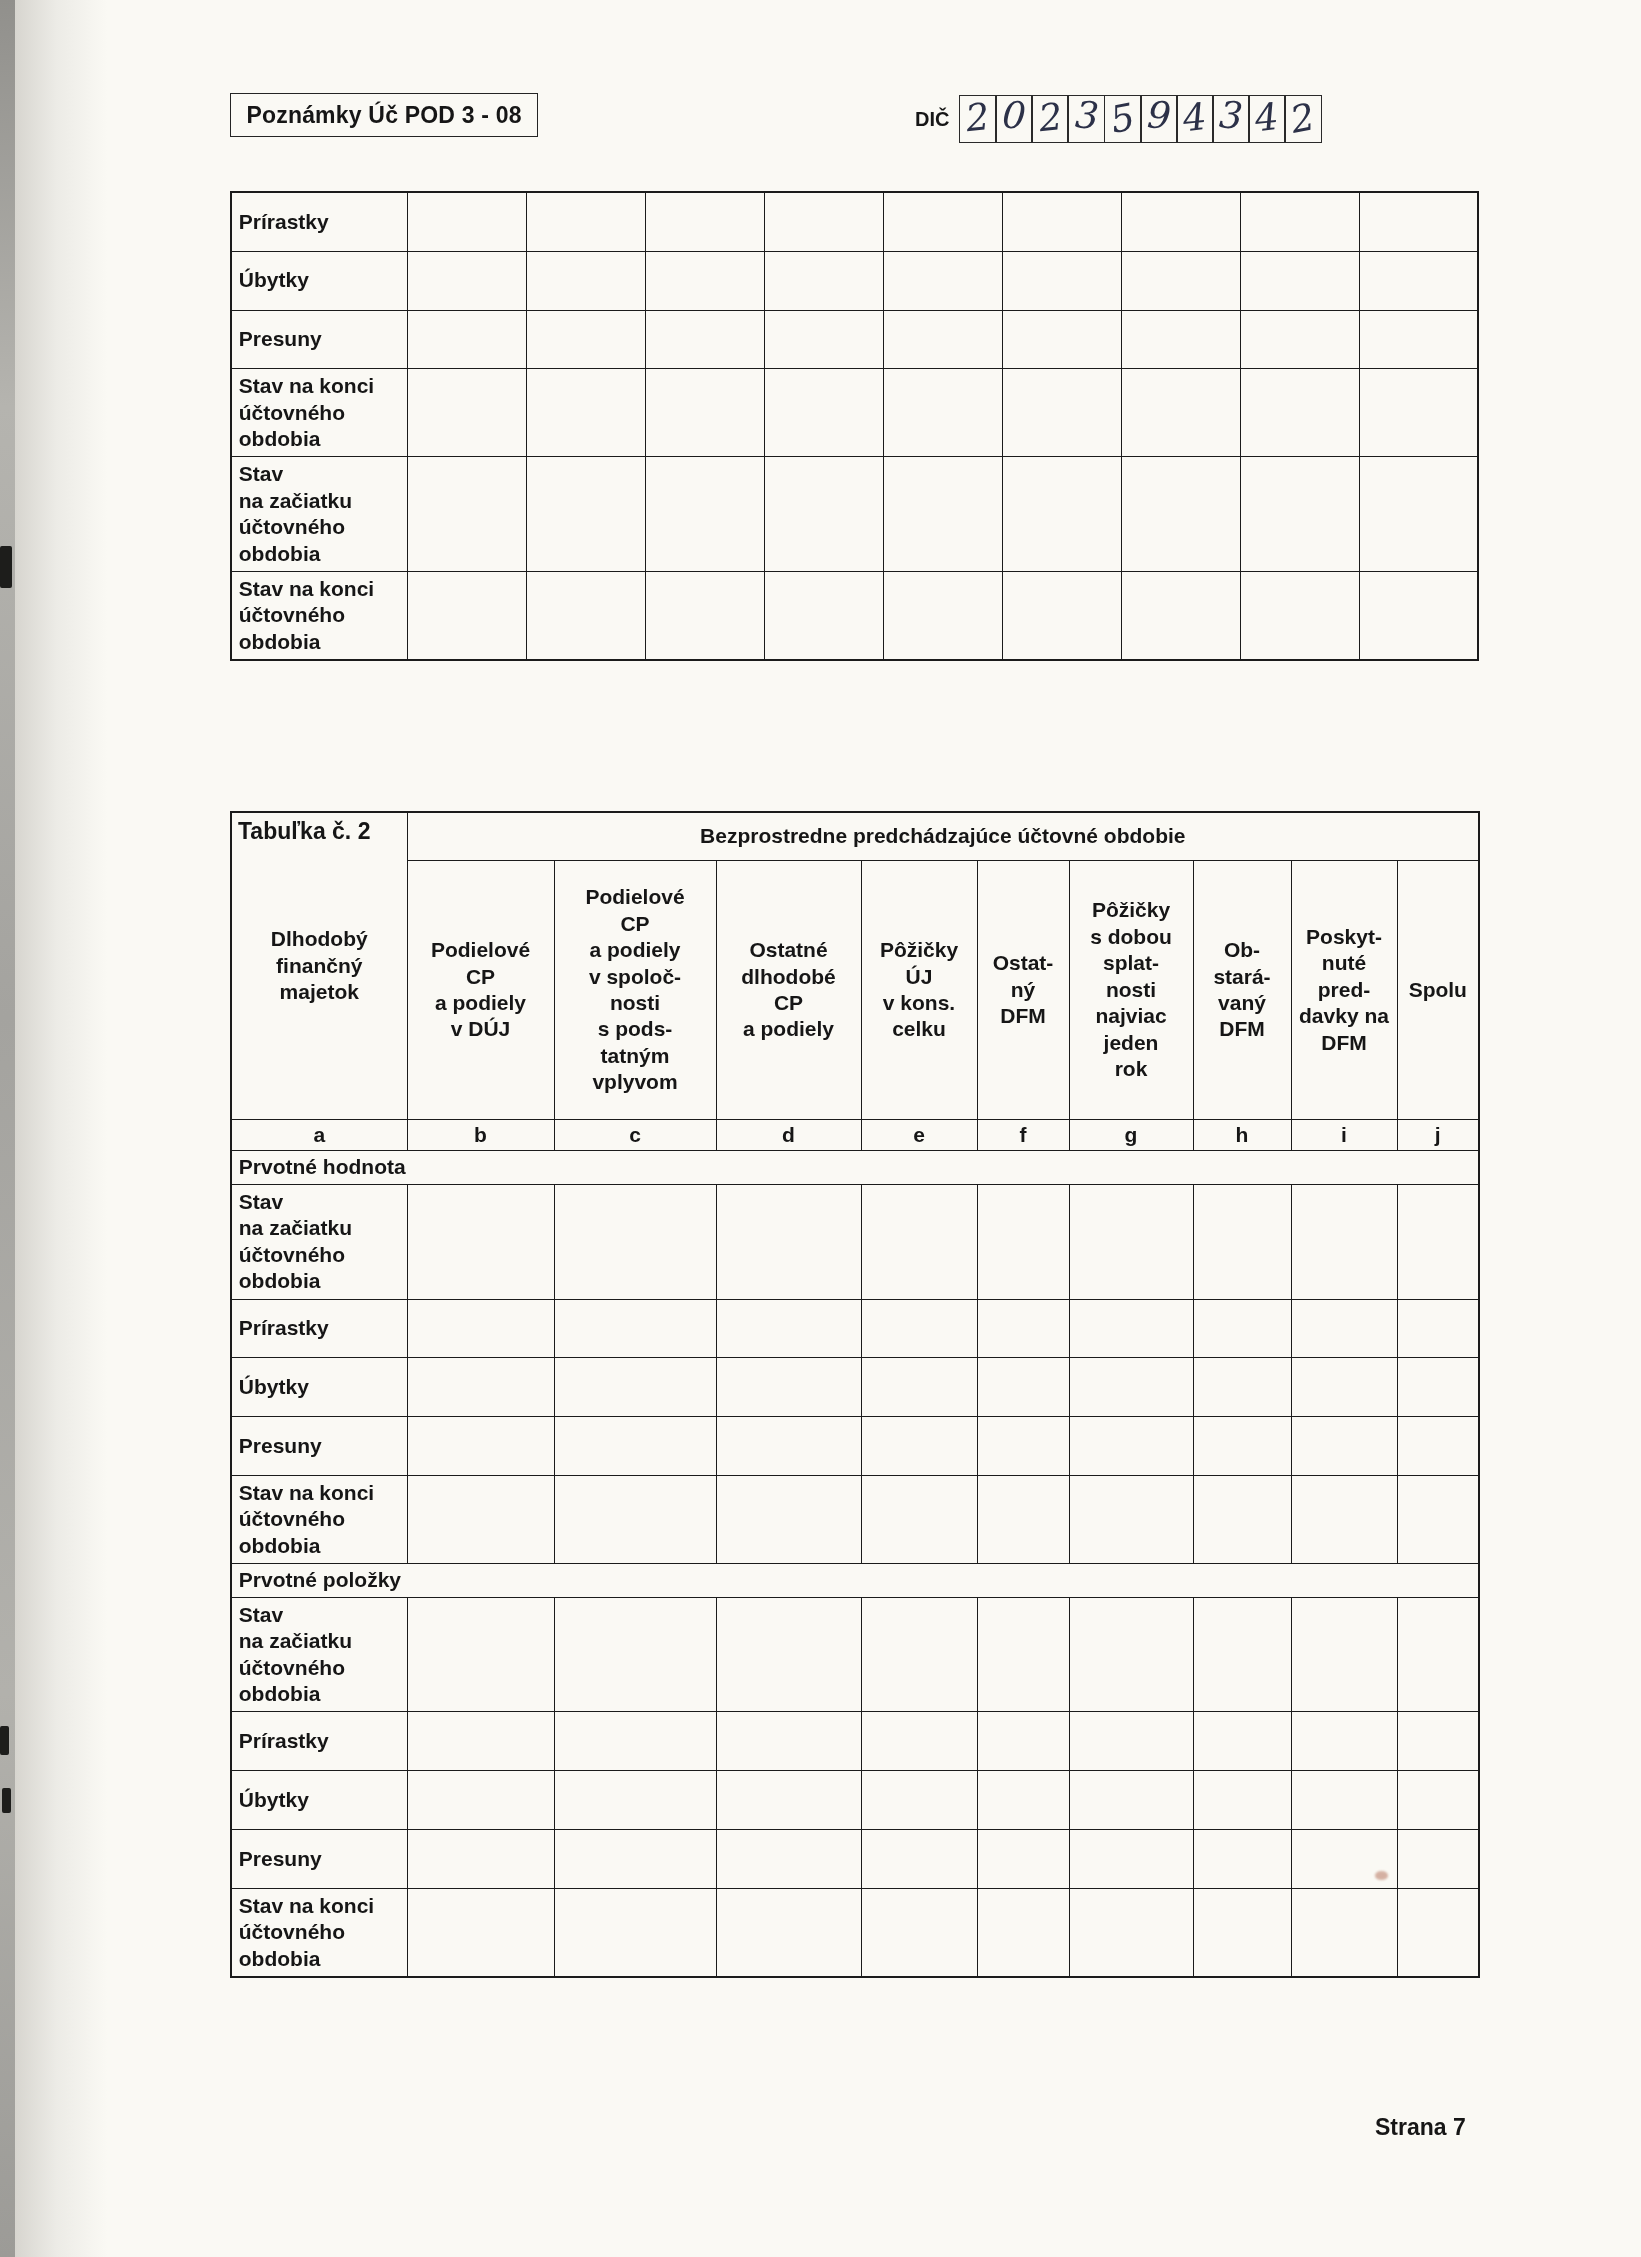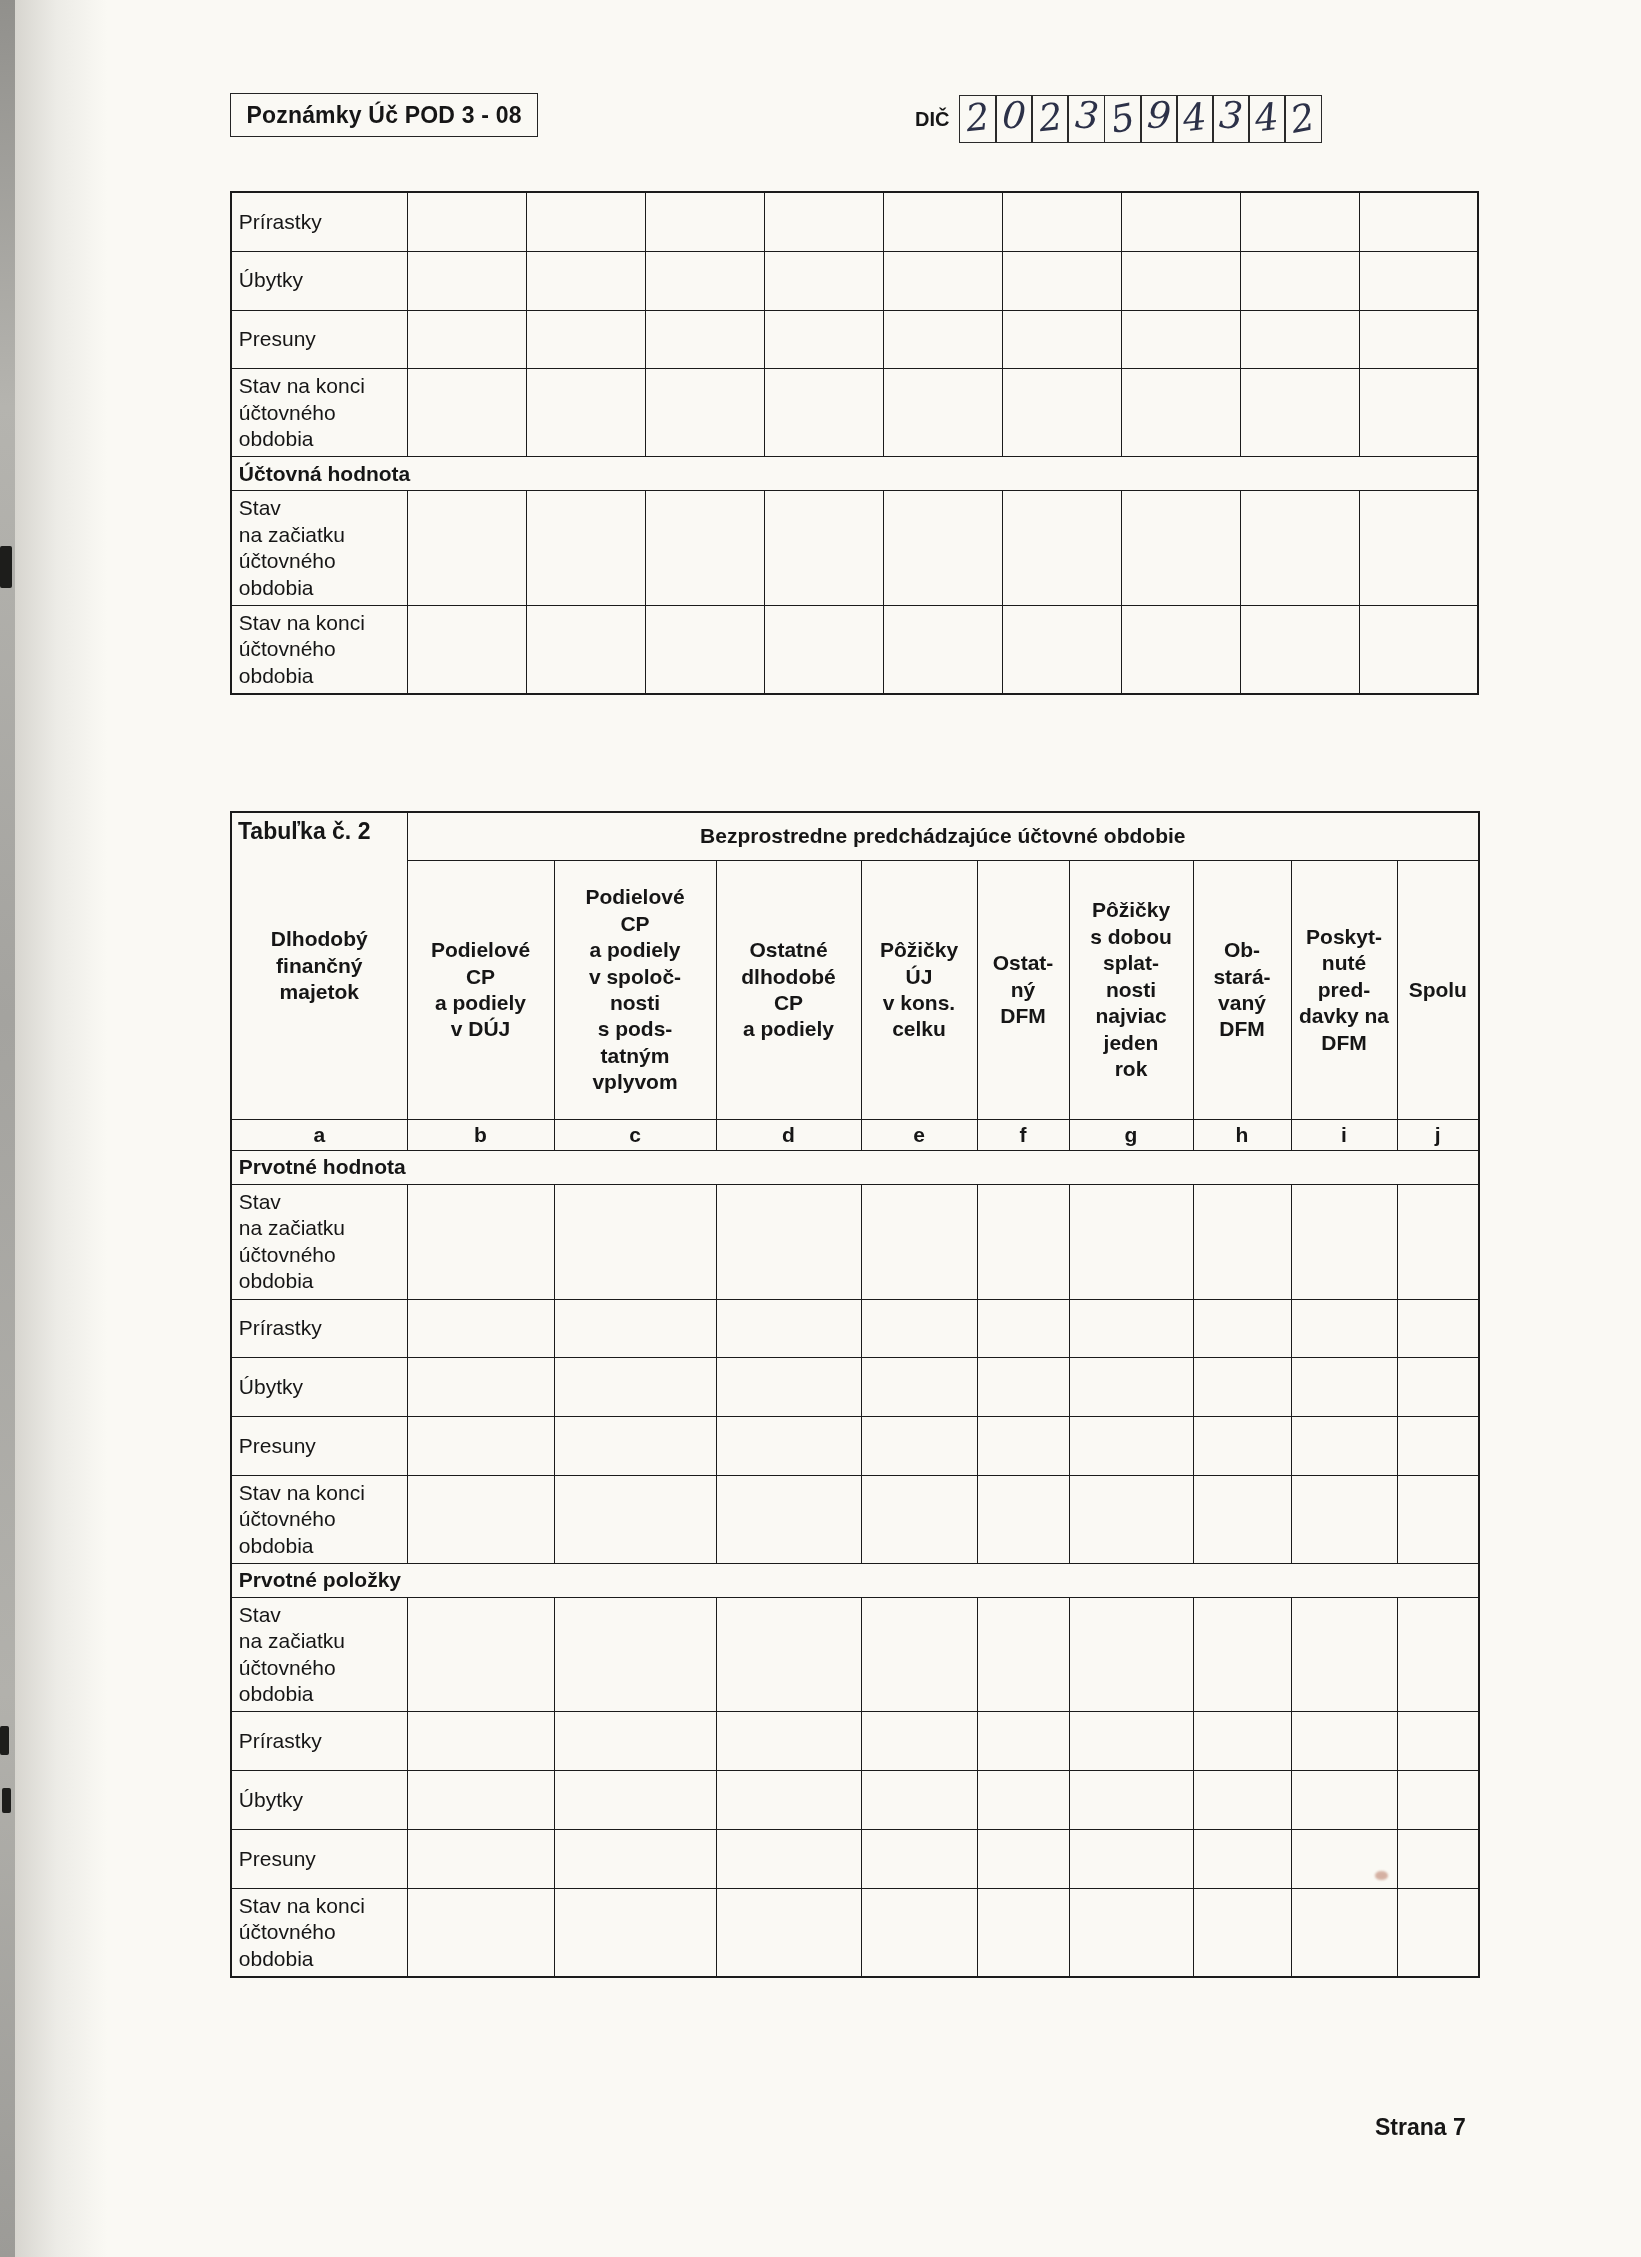--- a/index.html
+++ b/index.html
@@ -28,21 +28,21 @@
     color:#2c3148;transform:rotate(-6deg) translateY(-1.9px);}
   .dic-cell:nth-child(2n) .dic-digit{transform:rotate(4deg) translateY(-3.9px);}
   .dic-cell:nth-child(5n) .dic-digit{transform:rotate(-11deg) translateY(-1px);}
 
   
   table{border-collapse:collapse;table-layout:fixed;}
   #table1{position:absolute;left:230px;top:191px;width:1249px;border:2.9px solid #1b1b1b;}
   #table2{position:absolute;left:230px;top:811px;width:1249px;border:2.9px solid #1b1b1b;}
   td,th{border:1.9px solid #1b1b1b;padding:3.9px 6.8px;font-size:21px;line-height:1.26;
     vertical-align:middle;overflow:hidden;}
-  .label-cell{font-weight:400;text-align:left;white-space:pre-line;height:50px;}
+  .label-cell{font-weight:700;text-align:left;white-space:pre-line;height:50px;}
   .data-cell{height:50px;}
   .section-cell{font-weight:700;text-align:left;height:27px;padding:2.9px 6.8px;}
   .colhdr{font-weight:700;text-align:center;white-space:pre-line;vertical-align:middle;padding:3.9px 2.9px;}
   .period-cell{font-weight:700;text-align:center;height:29px;padding:9px;}
   .letter-cell{font-weight:700;text-align:center;height:23px;padding:1.9px;}
   tr.hdr2{height:259px;}
   .caption{position:absolute;left:238px;top:770px;font-size:23px;font-weight:700;margin-top:48px;}
   .footer{position:absolute;left:1375px;top:2114px;font-size:23px;font-weight:600;text-align:center;}
 </style>
 </head>
@@ -150,23 +150,20 @@
 obdobia</td>
         <td class="data-cell"></td>
         <td class="data-cell"></td>
         <td class="data-cell"></td>
         <td class="data-cell"></td>
         <td class="data-cell"></td>
         <td class="data-cell"></td>
         <td class="data-cell"></td>
         <td class="data-cell"></td>
         <td class="data-cell"></td>
-      </tr>
-      <tr>
-        <td class="section-cell" colspan="10">Účtovná hodnota</td>
       </tr>
       <tr>
         <td class="label-cell">Stav
 na začiatku
 účtovného
 obdobia</td>
         <td class="data-cell"></td>
         <td class="data-cell"></td>
         <td class="data-cell"></td>
         <td class="data-cell"></td>

